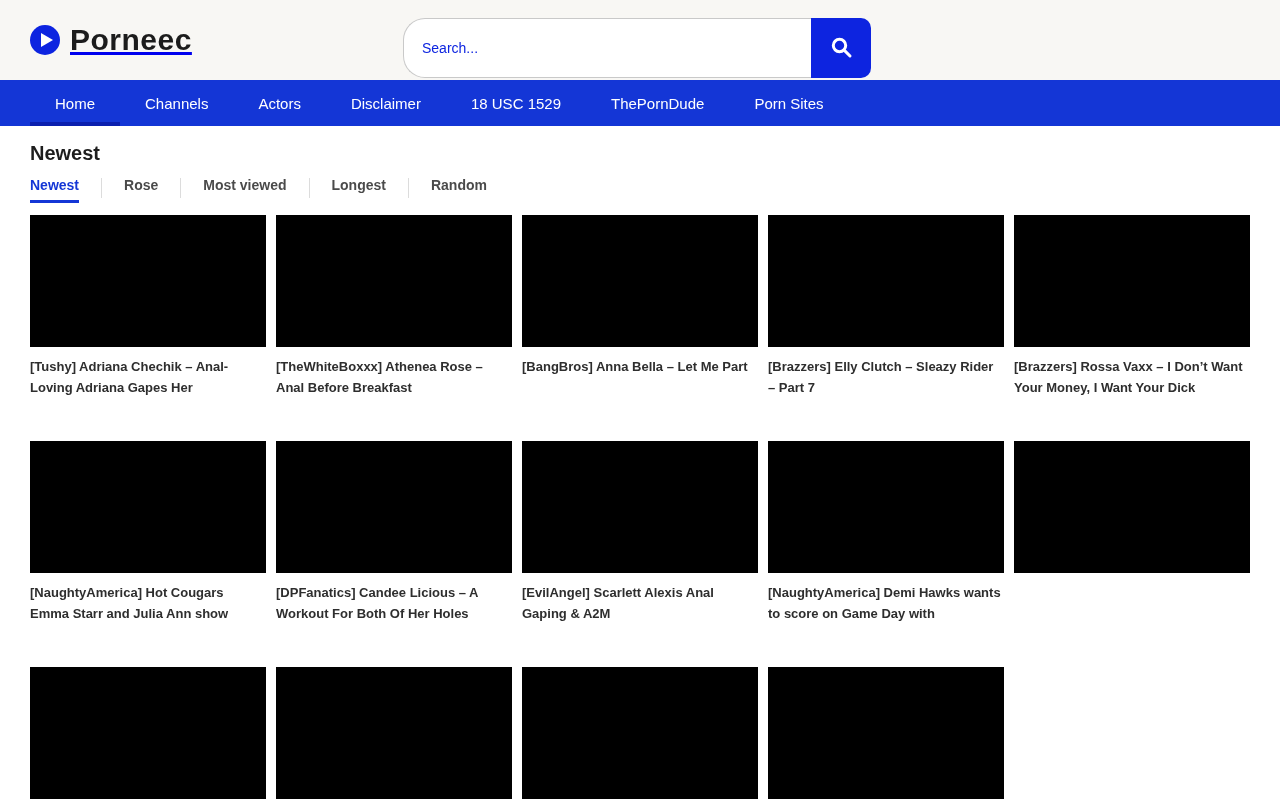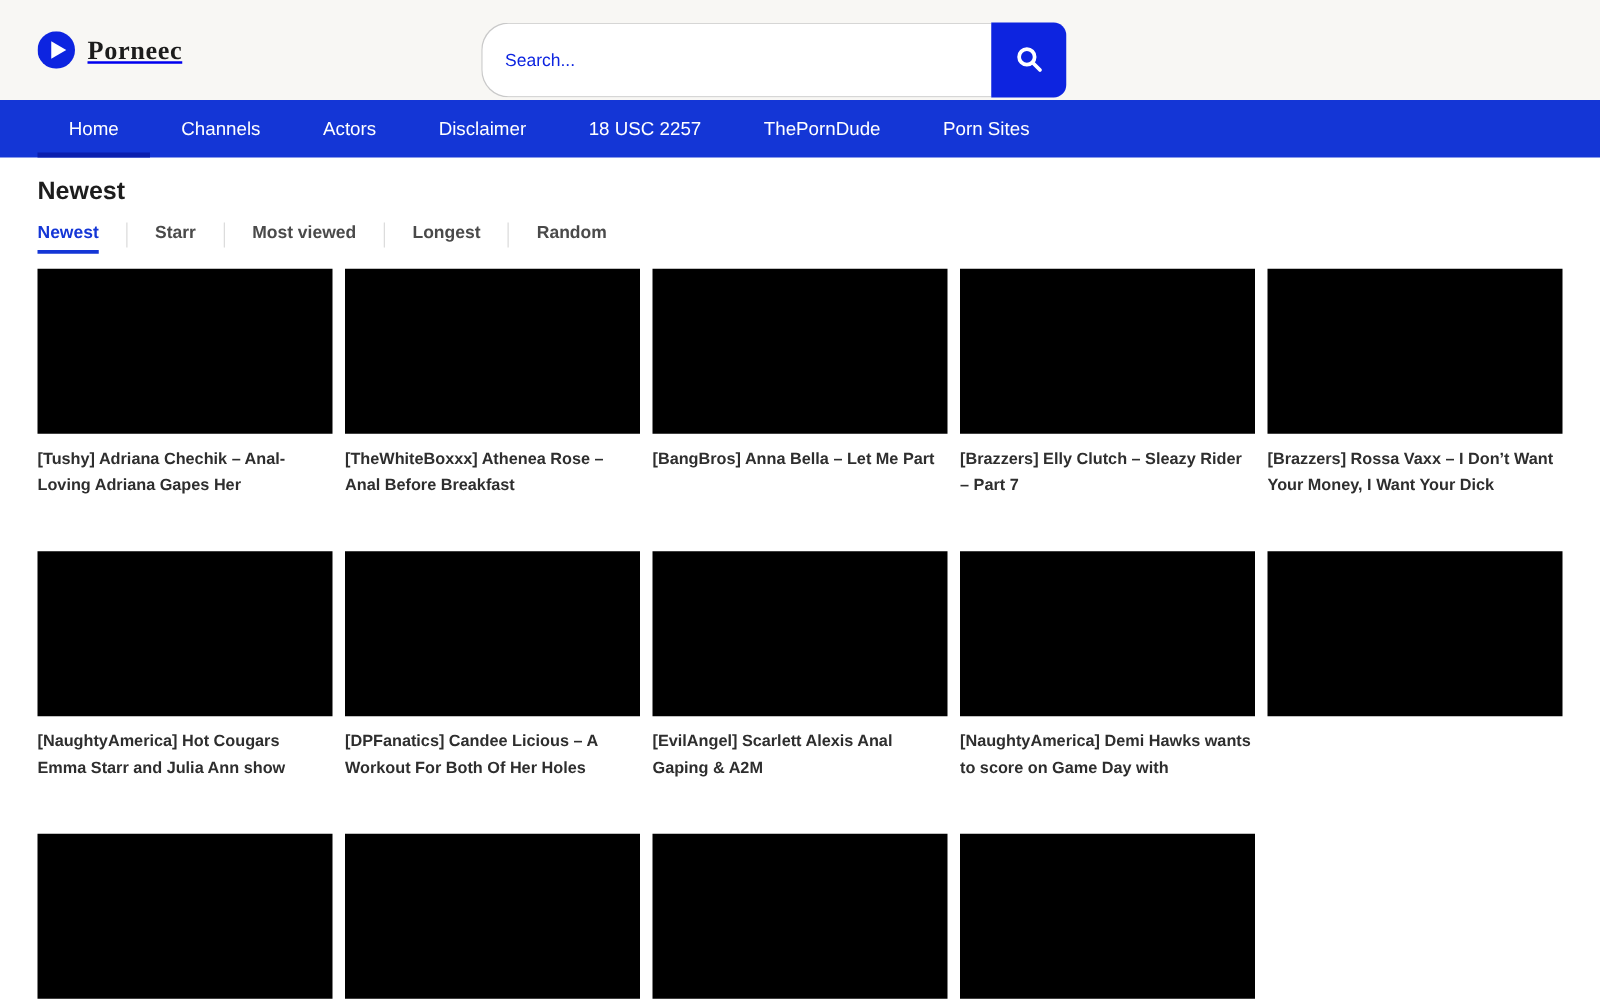--- a/index.html
+++ b/index.html
@@ -3,23 +3,23 @@
 <meta charset="utf-8">
 <style>
   * { margin: 0; padding: 0; box-sizing: border-box; }
   html, body { width: 1280px; height: 800px; overflow: hidden; }
   body { background: #ffffff; font-family: "Liberation Sans", sans-serif; }
 
   
   .site-header { height: 80px; background: #f8f7f4; position: relative; display: flex; align-items: center; }
   .logo { display: flex; align-items: center; gap: 10px; margin-left: 30px; cursor: pointer; }
   .logo-icon svg { display: block; }
-  .logo-text { font-family: Liberation Serif, serif; font-weight: 700; font-size: 21px; color: #1c1c1c; letter-spacing: 0.5px; }
+  .logo-text { font-family: Liberation Sans, sans-serif; font-weight: 700; font-size: 30px; color: #1c1c1c; letter-spacing: 0.5px; }
 
-  .search { position: absolute; left: 385px; top: 18px; height: 60px; width: 468px; display: flex; }
+  .search { position: absolute; left: 403px; top: 18px; height: 60px; width: 468px; display: flex; }
   .search input { flex: 1; border: 1px solid #c9c9c9; border-right: none; border-radius: 22px 0 0 22px;
                   padding: 0 18px; font-size: 14px; background: #ffffff; outline: none;
                   color: var(--accent, #0d24e0); font-family: "Liberation Sans", sans-serif; }
   .search input::placeholder { color: var(--accent, #0d24e0); opacity: 1; }
   .search button { width: 60px; border: none; background: var(--accent, #0d24e0); border-radius: 0 10px 10px 0;
                    display: flex; align-items: center; justify-content: center; cursor: pointer; }
 
   
   .main-nav { height: 46px; background: var(--nav, #1436d6); display: flex; padding: 0 30px; }
   .main-nav ul { display: flex; list-style: none; height: 100%; }
@@ -80,37 +80,37 @@
       <li>
         <a href="#" class="nav-item">Channels</a>
       </li>
       <li>
         <a href="#" class="nav-item">Actors</a>
       </li>
       <li>
         <a href="#" class="nav-item">Disclaimer</a>
       </li>
       <li>
-        <a href="#" class="nav-item">18 USC 2257</a>
+        <a href="#" class="nav-item">18 USC 1529</a>
       </li>
       <li>
         <a href="#" class="nav-item">ThePornDude</a>
       </li>
       <li>
         <a href="#" class="nav-item">Porn Sites</a>
       </li>
     </ul>
 </nav>
 
 <main>
   <h1 class="section-title">Newest</h1>
   <div class="tabs" id="tabs">
       <a href="#" class="tab active">Newest</a>
       <span class="tab-divider"></span>
-      <a href="#" class="tab">Starr</a>
+      <a href="#" class="tab">Rose</a>
       <span class="tab-divider"></span>
       <a href="#" class="tab">Most viewed</a>
       <span class="tab-divider"></span>
       <a href="#" class="tab">Longest</a>
       <span class="tab-divider"></span>
       <a href="#" class="tab">Random</a>
     </div>
   <div class="grid" id="video-grid">
       <div class="card">
         <div class="thumb"></div>

